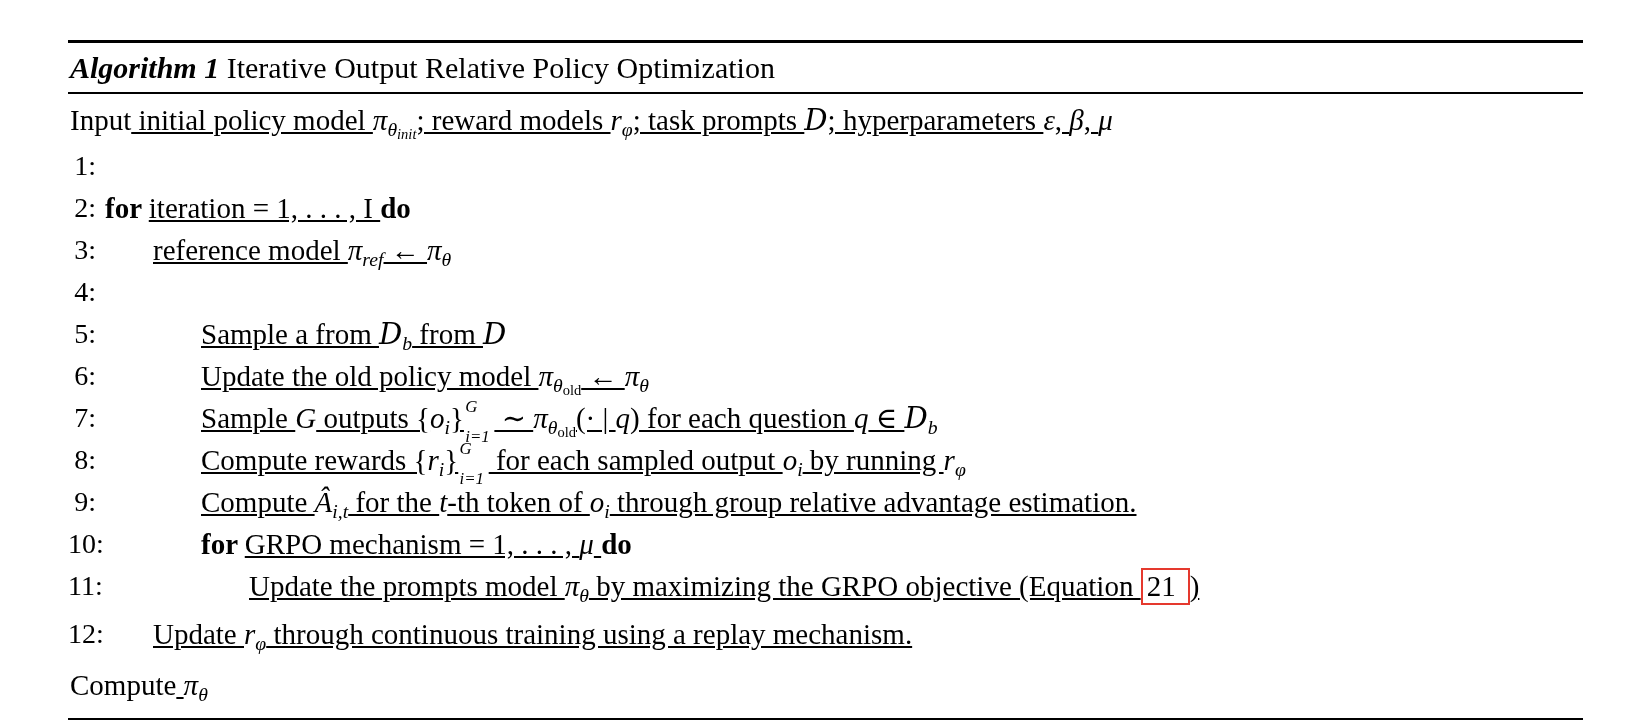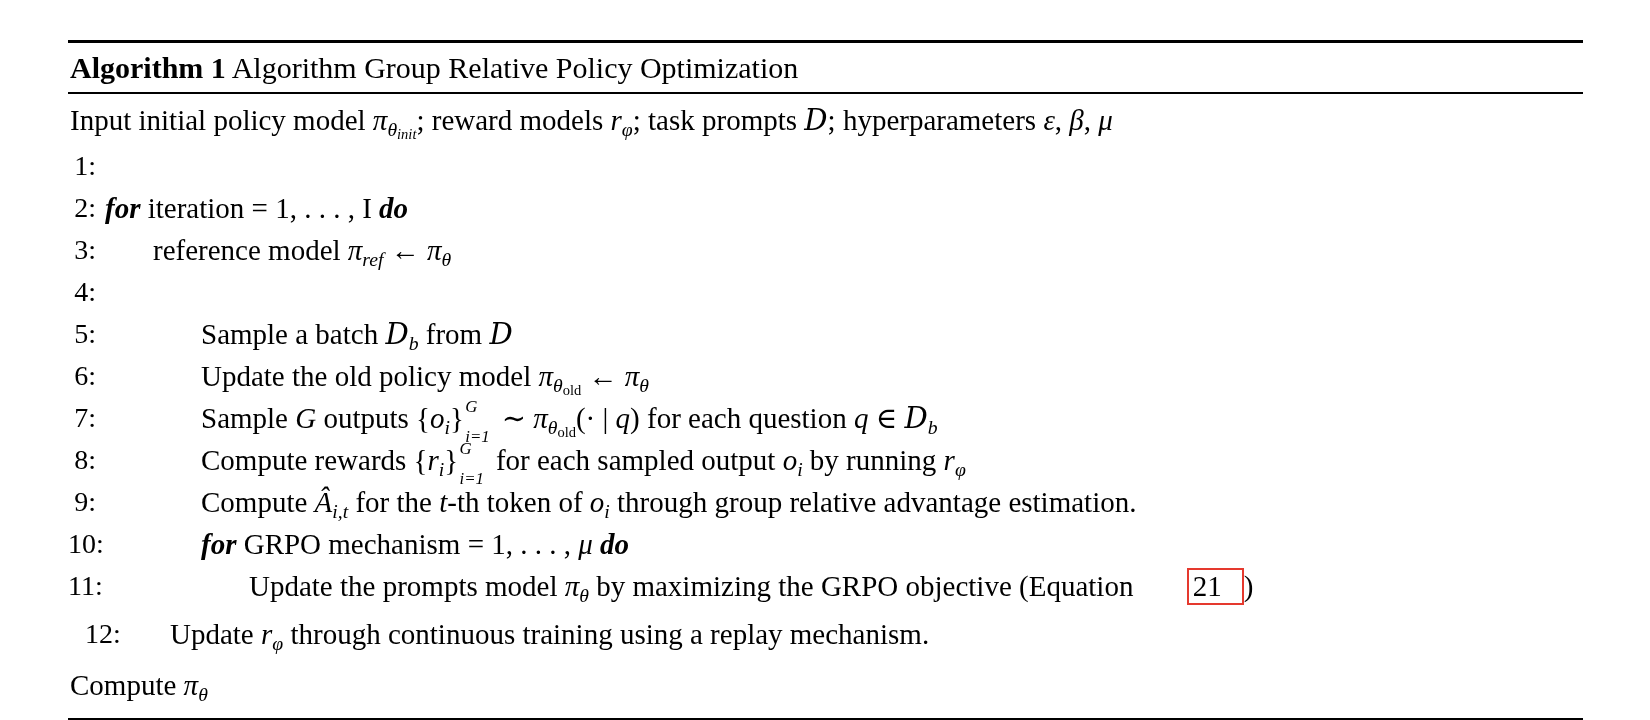--- a/index.html
+++ b/index.html
@@ -19,64 +19,63 @@
     top: 40px;
     width: 1515px;
     border-top: 3px solid #000;
   }
   .algo-header {
     font-size: 30px;
     line-height: 36px;
     padding: 7px 0 6px 2px;
     border-bottom: 2px solid #000;
   }
-  .algo-label { font-weight: bold; }
+  .algo-label { font-weight: bold; font-style: italic; }
   .io-line {
     font-size: 29px;
     line-height: 40px;
     padding-top: 6px;
     padding-left: 2px;
   }
   .io-keyword { font-weight: normal; }
   .lines { }
   .line {
     display: flex;
     font-size: 29px;
     line-height: 42px;
     height: 42px;
     white-space: nowrap;
   }
-  .line.extra-gap { margin-top: 6px; height: 42px; margin-left: 17px; }
+  .line.extra-gap { margin-top: 6px; height: 42px; }
   .num {
     display: inline-block;
     width: 37px;
     min-width: 37px;
     text-align: right;
     padding-right: 9px;
     font-size: 28px;
   }
   .content { }
   .output-line {
     margin-top: 4px;
     padding-bottom: 10px;
     border-bottom: 2px solid #000;
   }
   
-  .seg-rm { font-style: normal; }
-  .seg-bf { font-weight: bold; font-style: italic; }
+  .seg-rm { font-style: normal; text-decoration: underline; }
+  .seg-bf { font-weight: bold; }
   .seg-it { font-style: italic; }
   .seg-cal { font-style: italic; font-family: "DejaVu Serif", serif; }
   .seg-sub  { font-size: 0.68em; font-style: italic; position: relative; top: 0.3em; }
   .seg-subsub   { font-size: 0.5em; position: relative; top: 0.62em; }
   .seg-subsubrm { font-size: 0.5em; position: relative; top: 0.62em; font-style: italic; }
   .seg-boxed {
     border: 2px solid #f9a8d4;
-    padding: 0 20px 1px 4px;
+    padding: 0 12px 1px 4px;
     cursor: pointer;
-    margin-left: 46px;
   }
   
   .supsub {
     display: inline-block;
     position: relative;
     width: 1.05em;
     height: 0.6em;
     vertical-align: baseline;
   }
   .ss-sup, .ss-sub {
@@ -89,21 +88,21 @@
   }
   .ss-sup { top: -0.72em; }
   .ss-sub { top: 1.08em; }
 </style>
 </head>
 <body>
 
 <div class="page">
   <div class="algo">
     <div class="algo-header">
-      <span class="algo-label">Algorithm 1</span><span> Algorithm Group Relative Policy Optimization</span>
+      <span class="algo-label">Algorithm 1</span><span> Iterative Output Relative Policy Optimization</span>
     </div>
 
     <div class="io-line">
       <span class="io-keyword">Input</span><span><span class="seg-rm"> initial policy model </span><span class="seg-it">π</span><span class="seg-sub">θ</span><span class="seg-subsubrm">init</span><span class="seg-rm">; reward models </span><span class="seg-it">r</span><span class="seg-sub">φ</span><span class="seg-rm">; task prompts </span><span class="seg-cal">D</span><span class="seg-rm">; hyperparameters </span><span class="seg-it">ε</span><span class="seg-rm">, </span><span class="seg-it">β</span><span class="seg-rm">, </span><span class="seg-it">μ</span></span>
     </div>
 
     <div class="lines">
         <div class="line">
           <span class="num">1:</span>
         </div>
@@ -113,21 +112,21 @@
         </div>
         <div class="line">
           <span class="num">3:</span>
           <span class="content" style="padding-left: 48px;"><span class="seg-rm">reference model </span><span class="seg-it">π</span><span class="seg-sub">ref</span><span class="seg-rm"> ← </span><span class="seg-it">π</span><span class="seg-sub">θ</span></span>
         </div>
         <div class="line">
           <span class="num">4:</span>
         </div>
         <div class="line">
           <span class="num">5:</span>
-          <span class="content" style="padding-left: 96px;"><span class="seg-rm">Sample a batch </span><span class="seg-cal">D</span><span class="seg-sub">b</span><span class="seg-rm"> from </span><span class="seg-cal">D</span></span>
+          <span class="content" style="padding-left: 96px;"><span class="seg-rm">Sample a from </span><span class="seg-cal">D</span><span class="seg-sub">b</span><span class="seg-rm"> from </span><span class="seg-cal">D</span></span>
         </div>
         <div class="line">
           <span class="num">6:</span>
           <span class="content" style="padding-left: 96px;"><span class="seg-rm">Update the old policy model </span><span class="seg-it">π</span><span class="seg-sub">θ</span><span class="seg-subsub">old</span><span class="seg-rm"> ← </span><span class="seg-it">π</span><span class="seg-sub">θ</span></span>
         </div>
         <div class="line">
           <span class="num">7:</span>
           <span class="content" style="padding-left: 96px;"><span class="seg-rm">Sample </span><span class="seg-it">G</span><span class="seg-rm"> outputs {</span><span class="seg-it">o</span><span class="seg-sub">i</span><span class="seg-rm">}</span><span class="supsub"><span class="ss-sup">G</span><span class="ss-sub">i=1</span></span><span class="seg-rm"> ∼ </span><span class="seg-it">π</span><span class="seg-sub">θ</span><span class="seg-subsub">old</span><span class="seg-rm">(· | </span><span class="seg-it">q</span><span class="seg-rm">) for each question </span><span class="seg-it">q</span><span class="seg-rm"> ∈ </span><span class="seg-cal">D</span><span class="seg-sub">b</span></span>
         </div>
         <div class="line">

